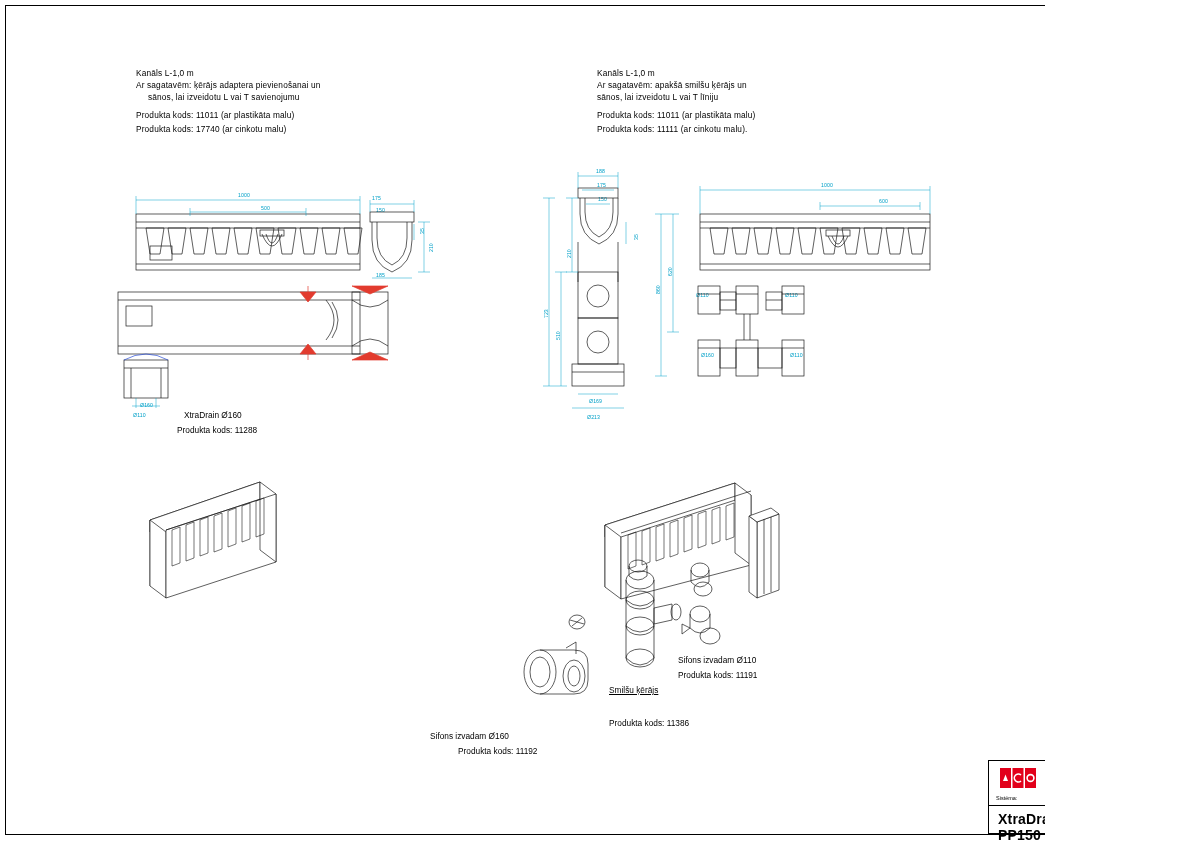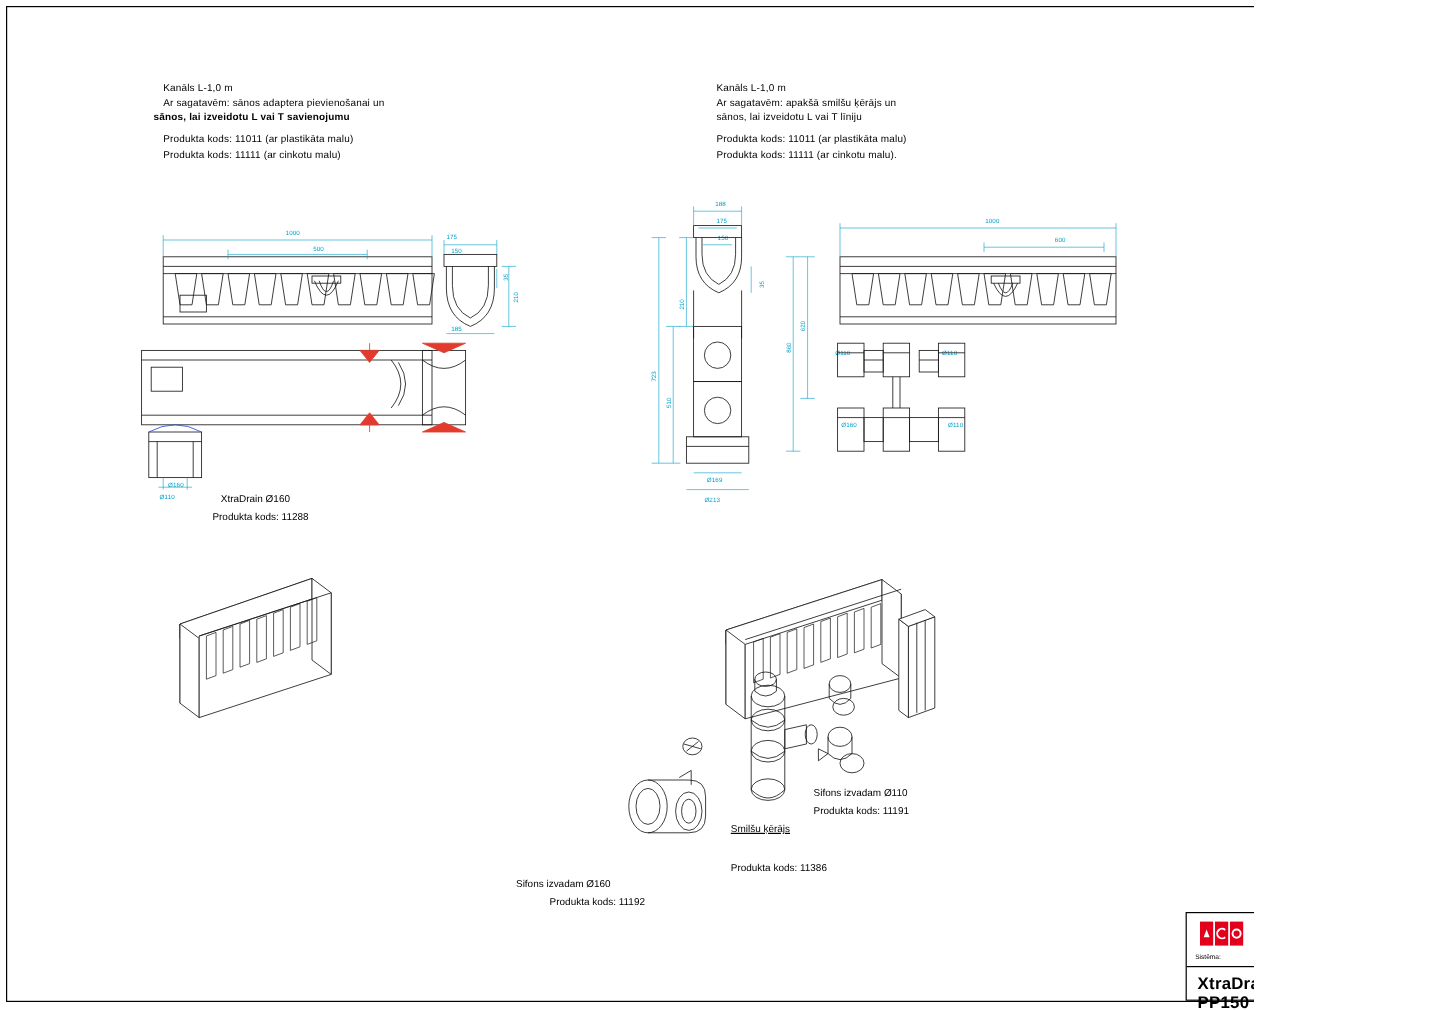--- a/index.html
+++ b/index.html
@@ -17,24 +17,24 @@
   .tb-line{position:absolute;left:989px;top:805px;width:189px;height:1px;background:#000;}
   .tb-name{position:absolute;left:998px;top:811px;font-size:14px;font-weight:bold;color:#000;letter-spacing:0.2px;}
 </style>
 </head>
 <body>
 
 <div id="sheet">
   <div class="frame"></div>
 
   <div class="txt" style="left:136px;top:68px;">Kanāls L-1,0 m</div>
-  <div class="txt" style="left:136px;top:80px;">Ar sagatavēm: sānos adaptera pievienošanai un</div>
-  <div class="txt" style="left:128px;top:92px;font-weight:bold;">sānos, lai izveidotu L vai T savienojumu</div>
+  <div class="txt" style="left:136px;top:80px;">Ar sagatavēm: ķērājs adaptera pievienošanai un</div>
+  <div class="txt" style="left:148px;top:92px;">sānos, lai izveidotu L vai T savienojumu</div>
   <div class="txt" style="left:136px;top:110px;">Produkta kods: 11011 (ar plastikāta malu)</div>
-  <div class="txt" style="left:136px;top:124px;">Produkta kods: 11111 (ar cinkotu malu)</div>
+  <div class="txt" style="left:136px;top:124px;">Produkta kods: 17740 (ar cinkotu malu)</div>
 
   <div class="txt" style="left:597px;top:68px;">Kanāls L-1,0 m</div>
   <div class="txt" style="left:597px;top:80px;">Ar sagatavēm: apakšā smilšu ķērājs un</div>
   <div class="txt" style="left:597px;top:92px;">sānos, lai izveidotu L vai T līniju</div>
   <div class="txt" style="left:597px;top:110px;">Produkta kods: 11011 (ar plastikāta malu)</div>
   <div class="txt" style="left:597px;top:124px;">Produkta kods: 11111 (ar cinkotu malu).</div>
 
   <div class="cap" style="left:184px;top:410px;">XtraDrain Ø160</div>
   <div class="cap" style="left:177px;top:425px;">Produkta kods: 11288</div>
 

